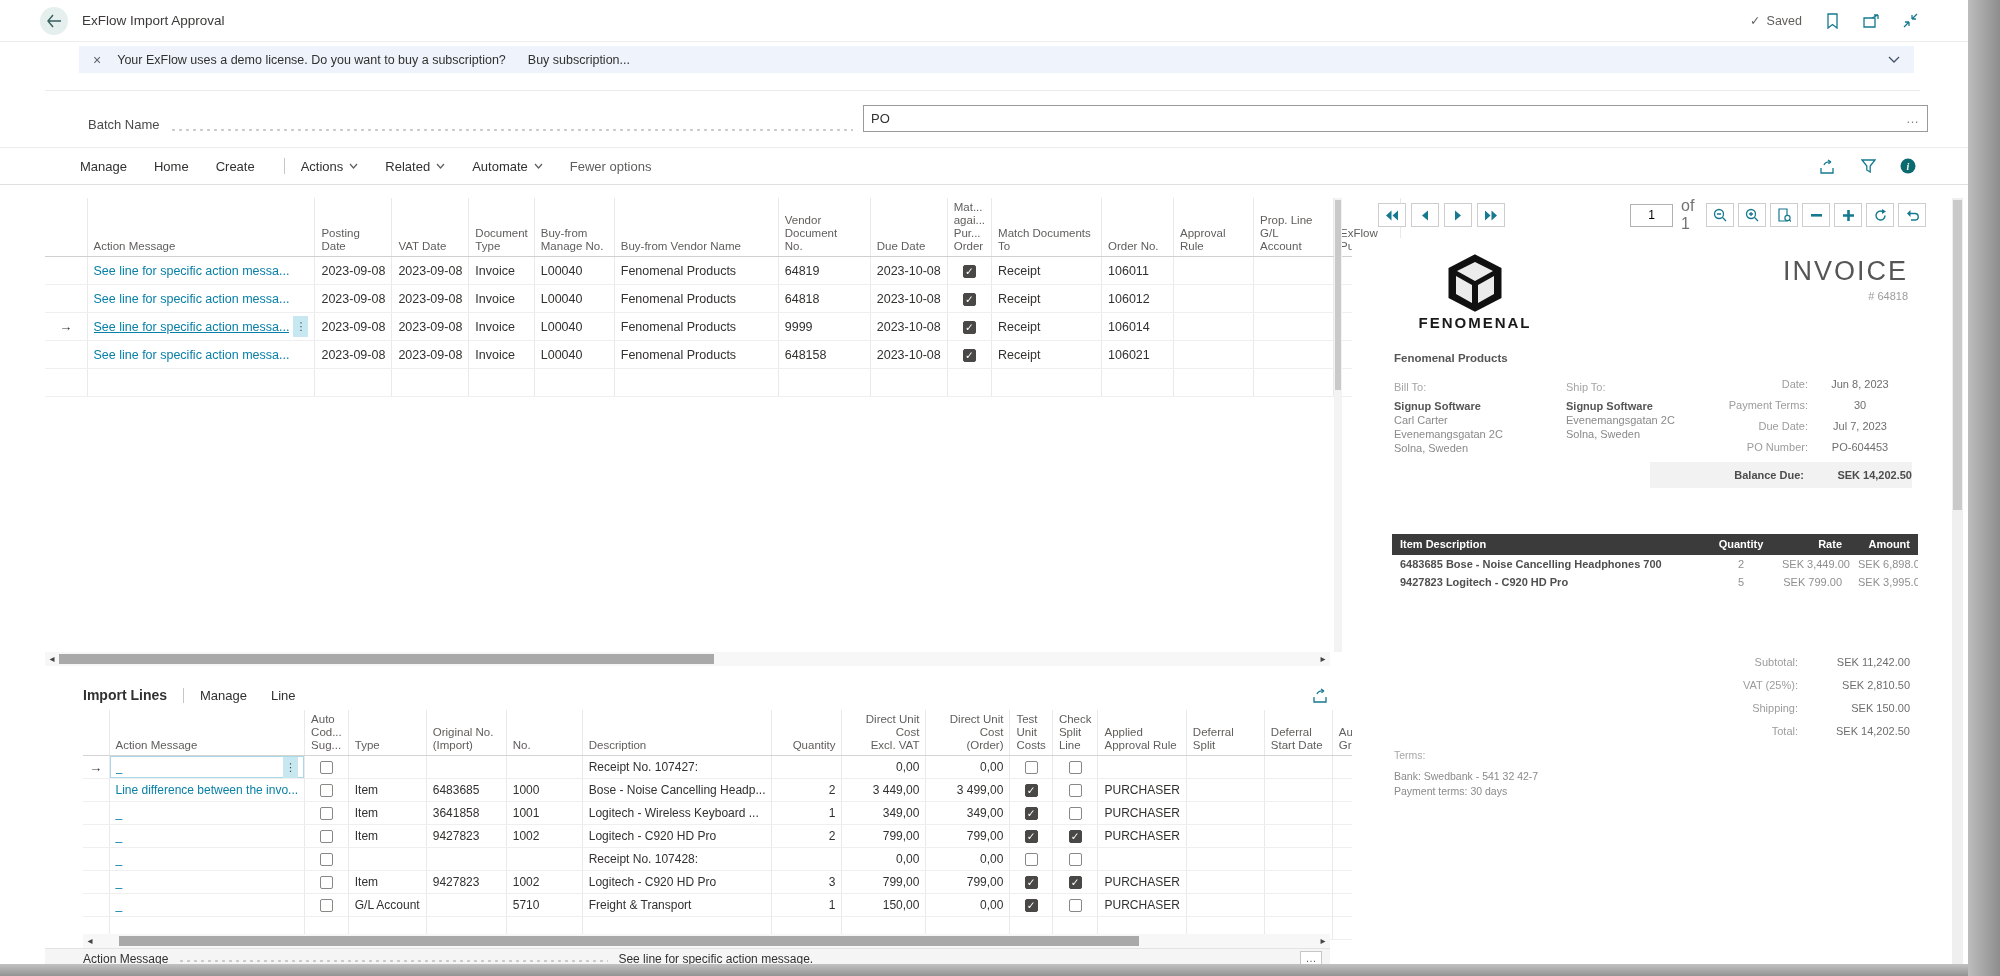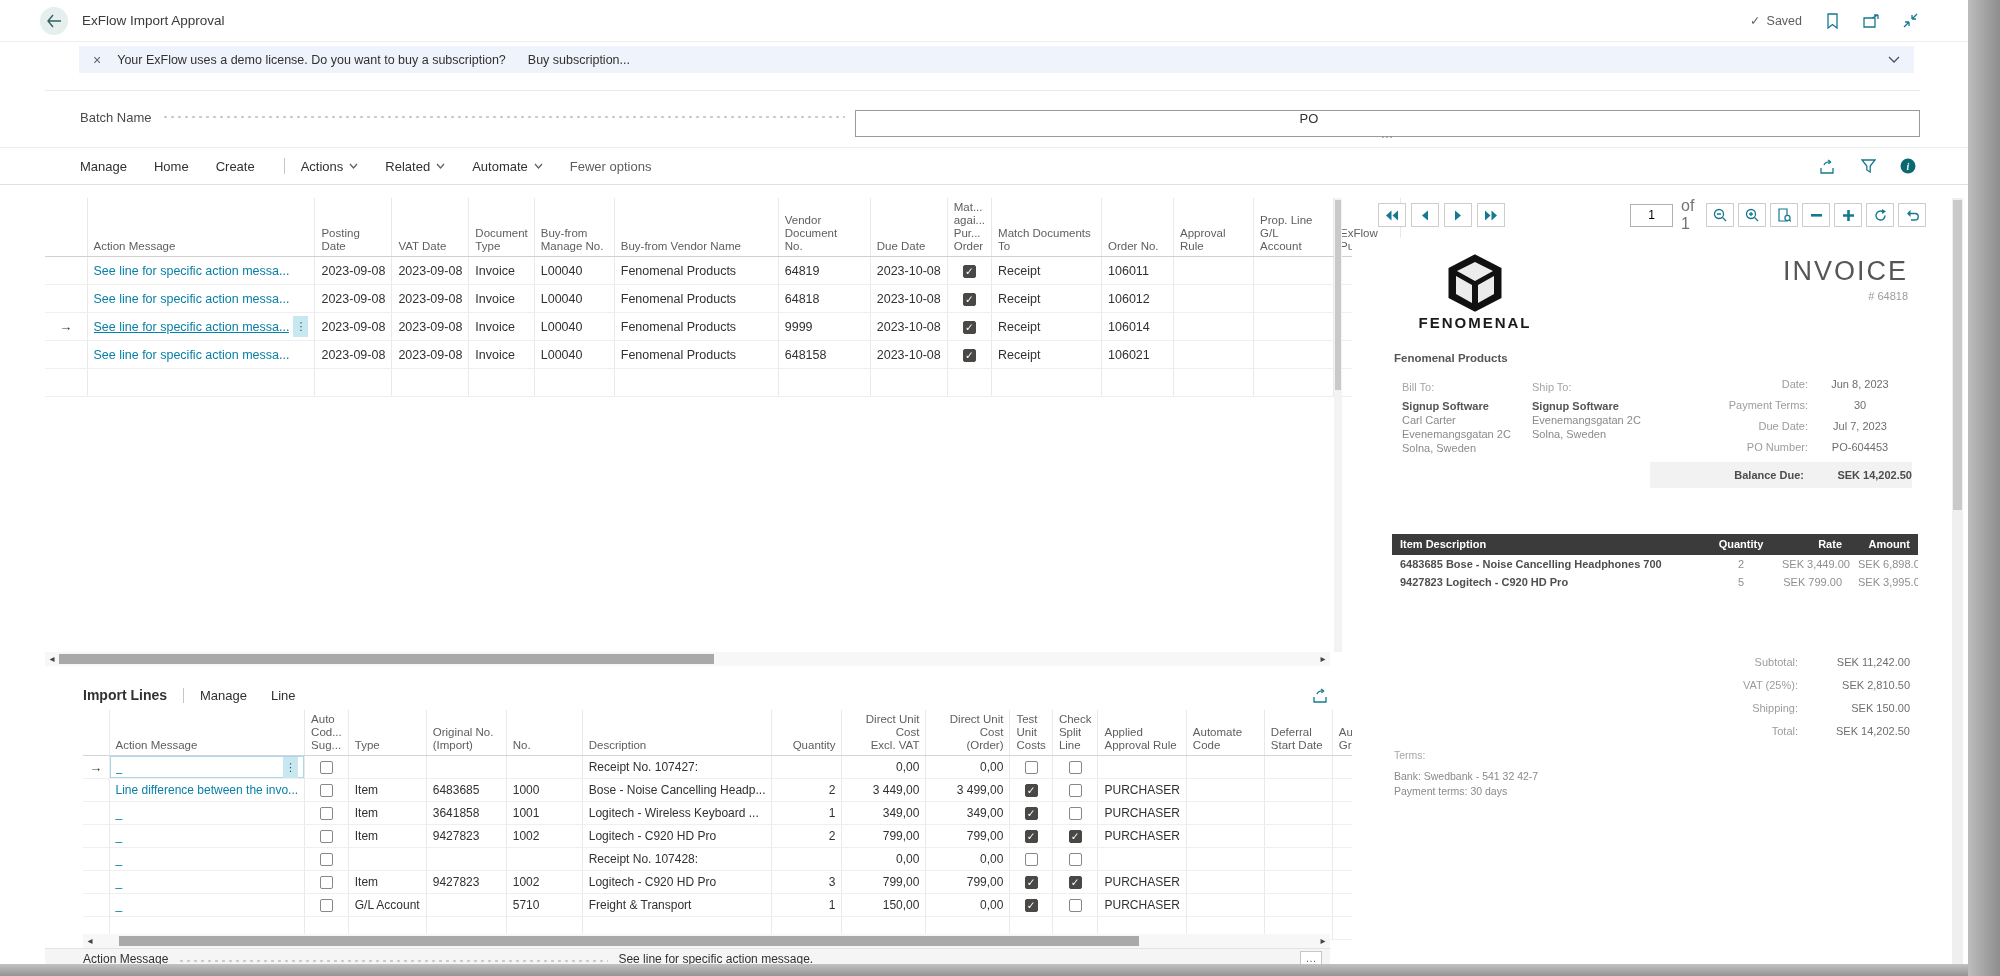--- a/index.html
+++ b/index.html
@@ -28,28 +28,28 @@
 
   
   .notif { position:absolute; top:46px; left:79px; width:1835px; height:27px;
     background:#eff3fb; display:flex; align-items:center; font-size:12.5px; padding:0 14px; }
   .notif .x { color:#5f6368; font-size:14px; margin-right:16px; cursor:pointer; }
   .notif-link { margin-left:22px; cursor:pointer; }
   .notif-chev { margin-left:auto; cursor:pointer; display:flex; }
   .hdr-divider { position:absolute; top:90px; left:45px; width:1875px; height:1px; background:#ebebeb; }
 
   
-  .batchrow { position:absolute; top:102px; left:80px; width:1840px; height:30px;
-    display:flex; align-items:flex-start;margin-top:8px; }
+  .batchrow { position:absolute; top:102px; left:88px; width:1840px; height:30px;
+    display:flex; align-items:flex-end; }
   .batch-label { font-size:13px; color:#4a4a4a; white-space:nowrap; }
   .dotfill { flex:1; height:9px; margin:0 10px;
     background-image:radial-gradient(circle,#c9c7c5 1.1px,transparent 1.2px);
     background-size:7px 4px; background-repeat:repeat-x; background-position:0 bottom; }
   .batch-field { width:1065px; height:27px; border:1px solid #9a9a9a; background:#fff;
-    display:flex; align-items:center; padding:0 7px;flex-direction:column; }
+    display:flex; align-items:center; padding:0 7px; }
   .batch-field input { flex:1; border:none; outline:none; font:inherit; font-size:13px; color:#323130; background:transparent; }
   .assist { color:#8a8886; font-size:13px; letter-spacing:1px; cursor:pointer; }
 
   
   .menubar { position:absolute; top:147px; left:0; right:0; height:38px;
     border-top:1px solid #ececec; border-bottom:1px solid #e1dfdd;
     display:flex; align-items:center; padding:0 52px 0 80px; font-size:13px; }
   .mitem { margin-right:27px; cursor:pointer; color:#323130; display:flex; align-items:center; gap:6px; white-space:nowrap; }
   .mdivider { width:1px; height:16px; background:#c8c6c4; margin:0 16px 0 2px; }
   .dim { color:#605e5c; }
@@ -128,21 +128,21 @@
   .inv-title .big { font-size:27px; color:#565656; letter-spacing:2px; }
   .inv-title .no { font-size:11px; color:#9c9c9c; margin-top:3px; }
   .meta { position:absolute; right:6px; top:126px; width:262px; }
   .meta-row { display:flex; justify-content:flex-end; margin-bottom:9px; }
   .meta-row .ml { color:#9c9c9c; text-align:right; }
   .meta-row .mv { width:104px; text-align:center; color:#6e6e6e; }
   .balance { display:flex; justify-content:flex-end; background:#f2f2f2; padding:7px 0; font-weight:700; color:#4d4d4d; }
   .balance .ml { text-align:right; color:#4d4d4d; }
   .balance .mv { width:108px; text-align:right; }
   .company { position:absolute; left:2px; top:100px; font-weight:700; color:#555; font-size:11.5px; }
-  .addr { position:absolute; left:10px; top:128px; display:flex; }
+  .addr { position:absolute; left:2px; top:128px; display:flex; gap:42px; }
   .addr .blk { width:130px; line-height:14px; color:#8a8a8a; }
   .addr .lbl { color:#a5a5a5; margin-bottom:5px; }
   .addr .b0 { font-weight:700; color:#555; }
   .itbl { position:absolute; left:0px; top:282px; width:526px; border-collapse:collapse; }
   .itbl th { background:#3b3b3b; color:#fff; font-size:11px; font-weight:700; padding:4px 8px;
     border:none; white-space:nowrap; vertical-align:middle; }
   .itbl td { border:none; font-size:11px; padding:3px 8px; height:auto; color:#8f8f8f; }
   .itbl .desc { font-weight:700; color:#4f4f4f; }
   .totals { position:absolute; right:8px; top:404px; width:280px; }
   .tot-row { display:flex; justify-content:flex-end; margin-bottom:11px; }
@@ -458,21 +458,21 @@
         <th class="num">Direct Unit Cost
 (Order)</th>
         <th>Test
 Unit
 Costs</th>
         <th>Check
 Split
 Line</th>
         <th>Applied
 Approval Rule</th>
-        <th>Automate Code</th>
+        <th>Deferral Split</th>
         <th>Deferral
 Start Date</th>
         <th>Auto
 Grou</th>
       </tr>
     </thead>
     <tbody>
       <tr>
         <td class="ind"><span class="rowarrow">→</span></td>
         <td class="selcell">

